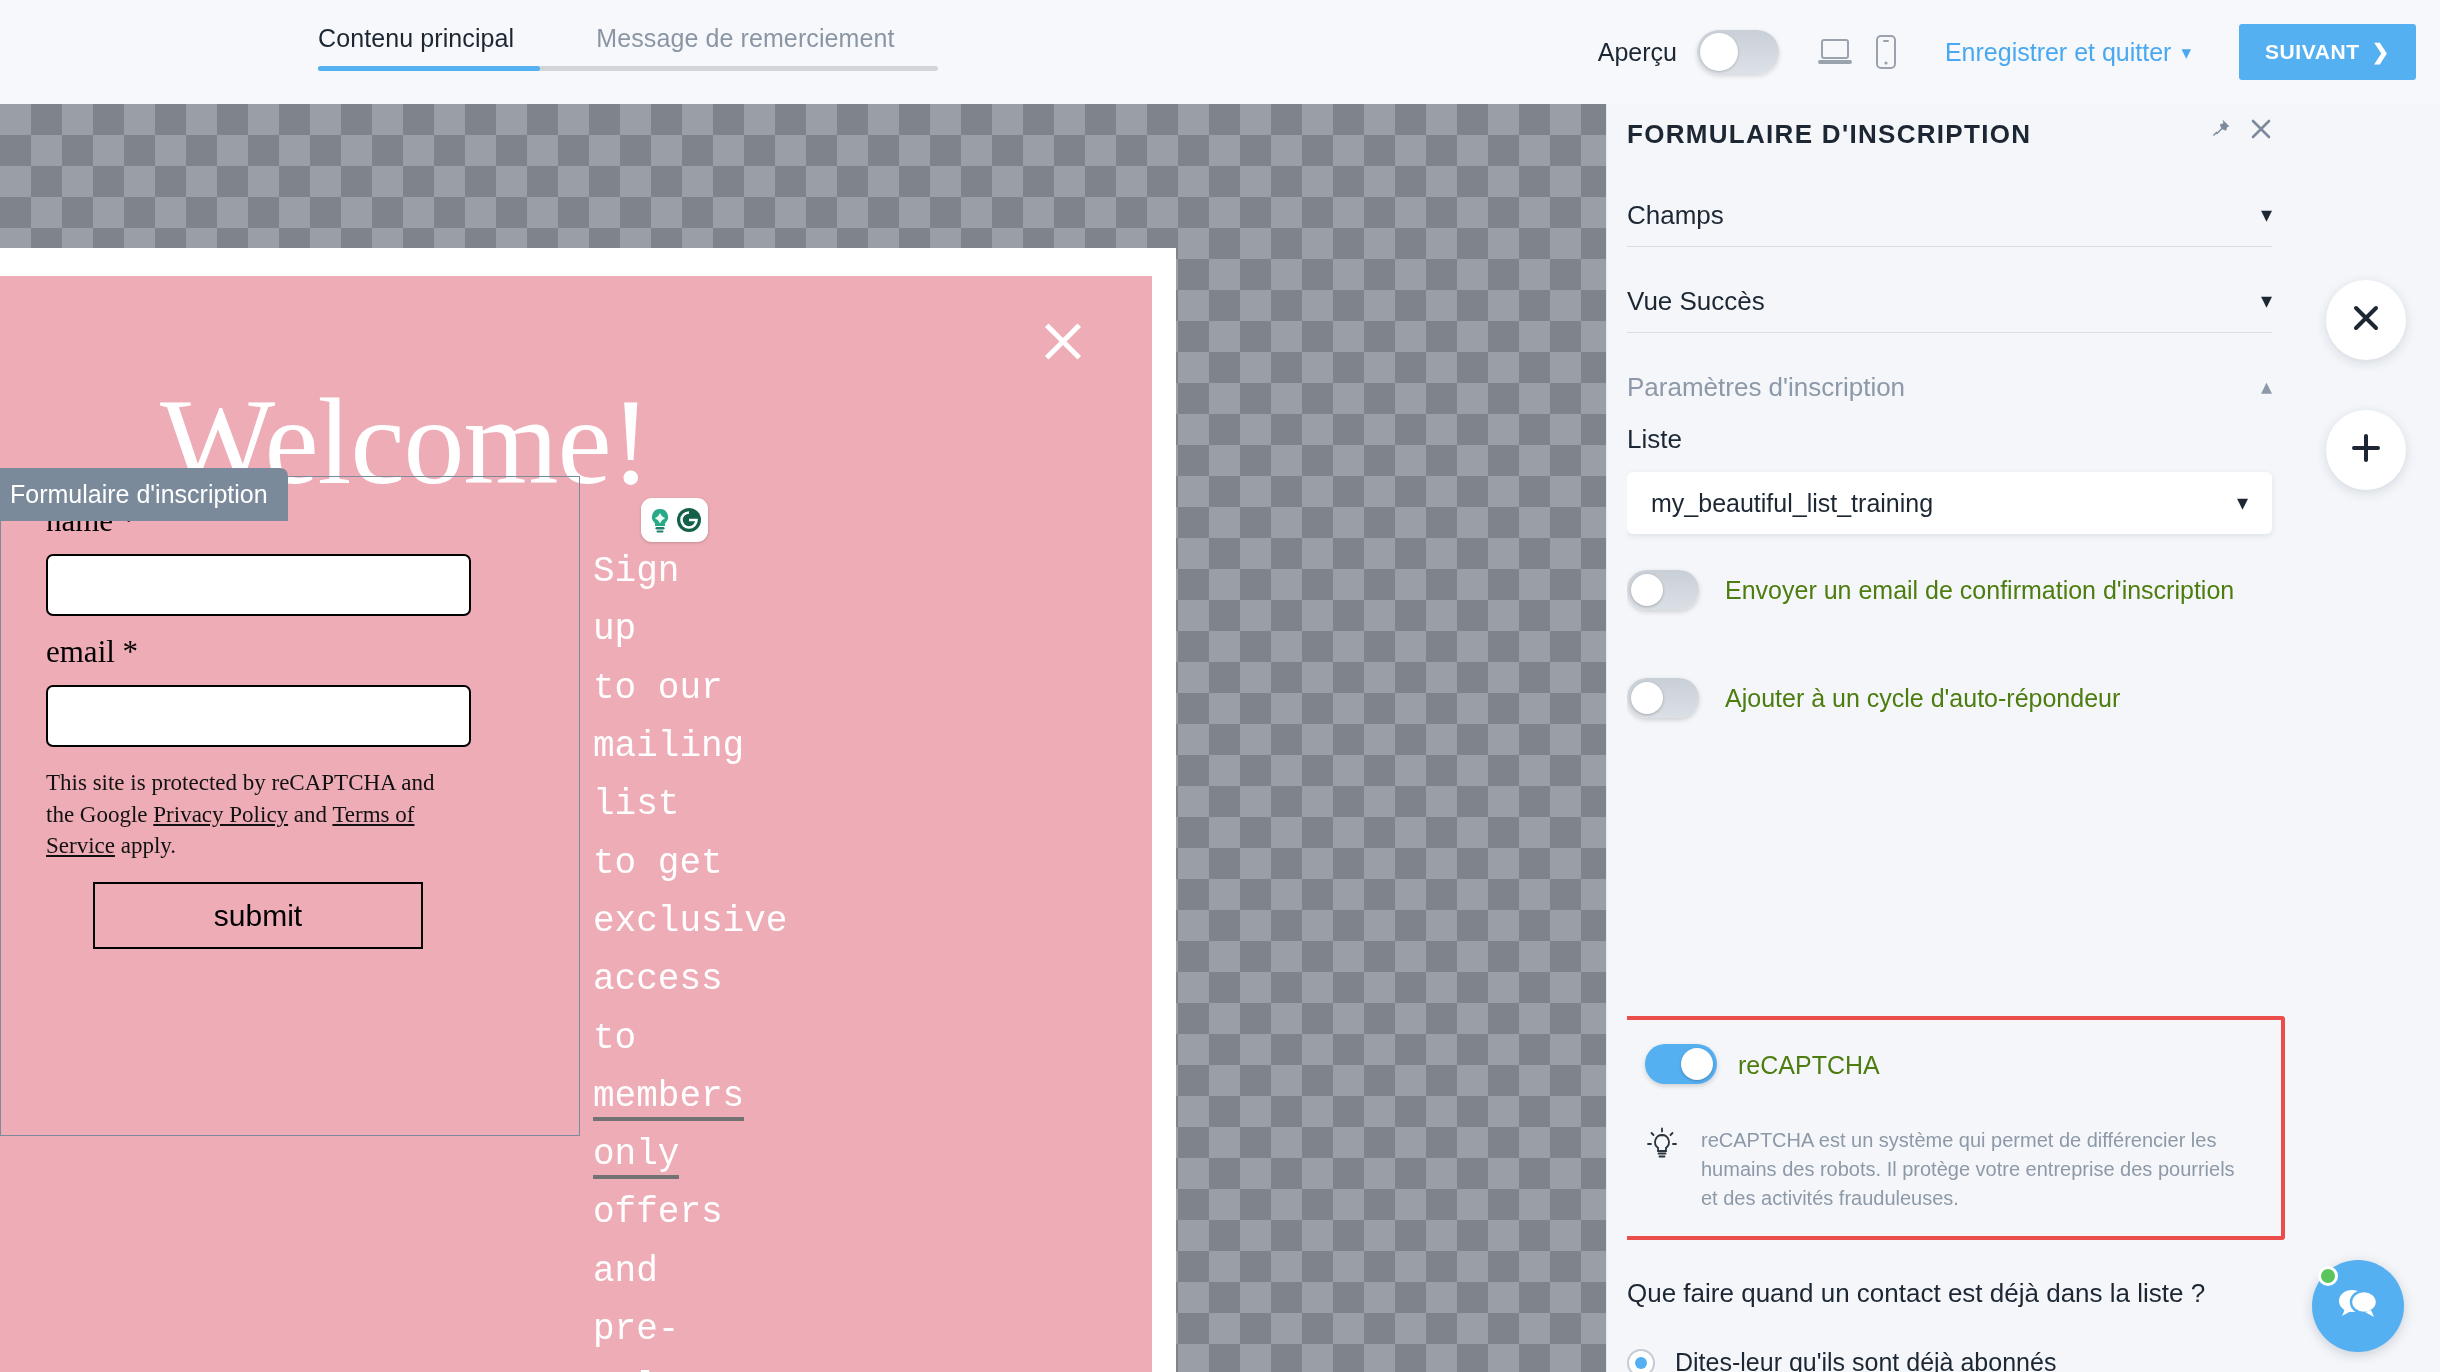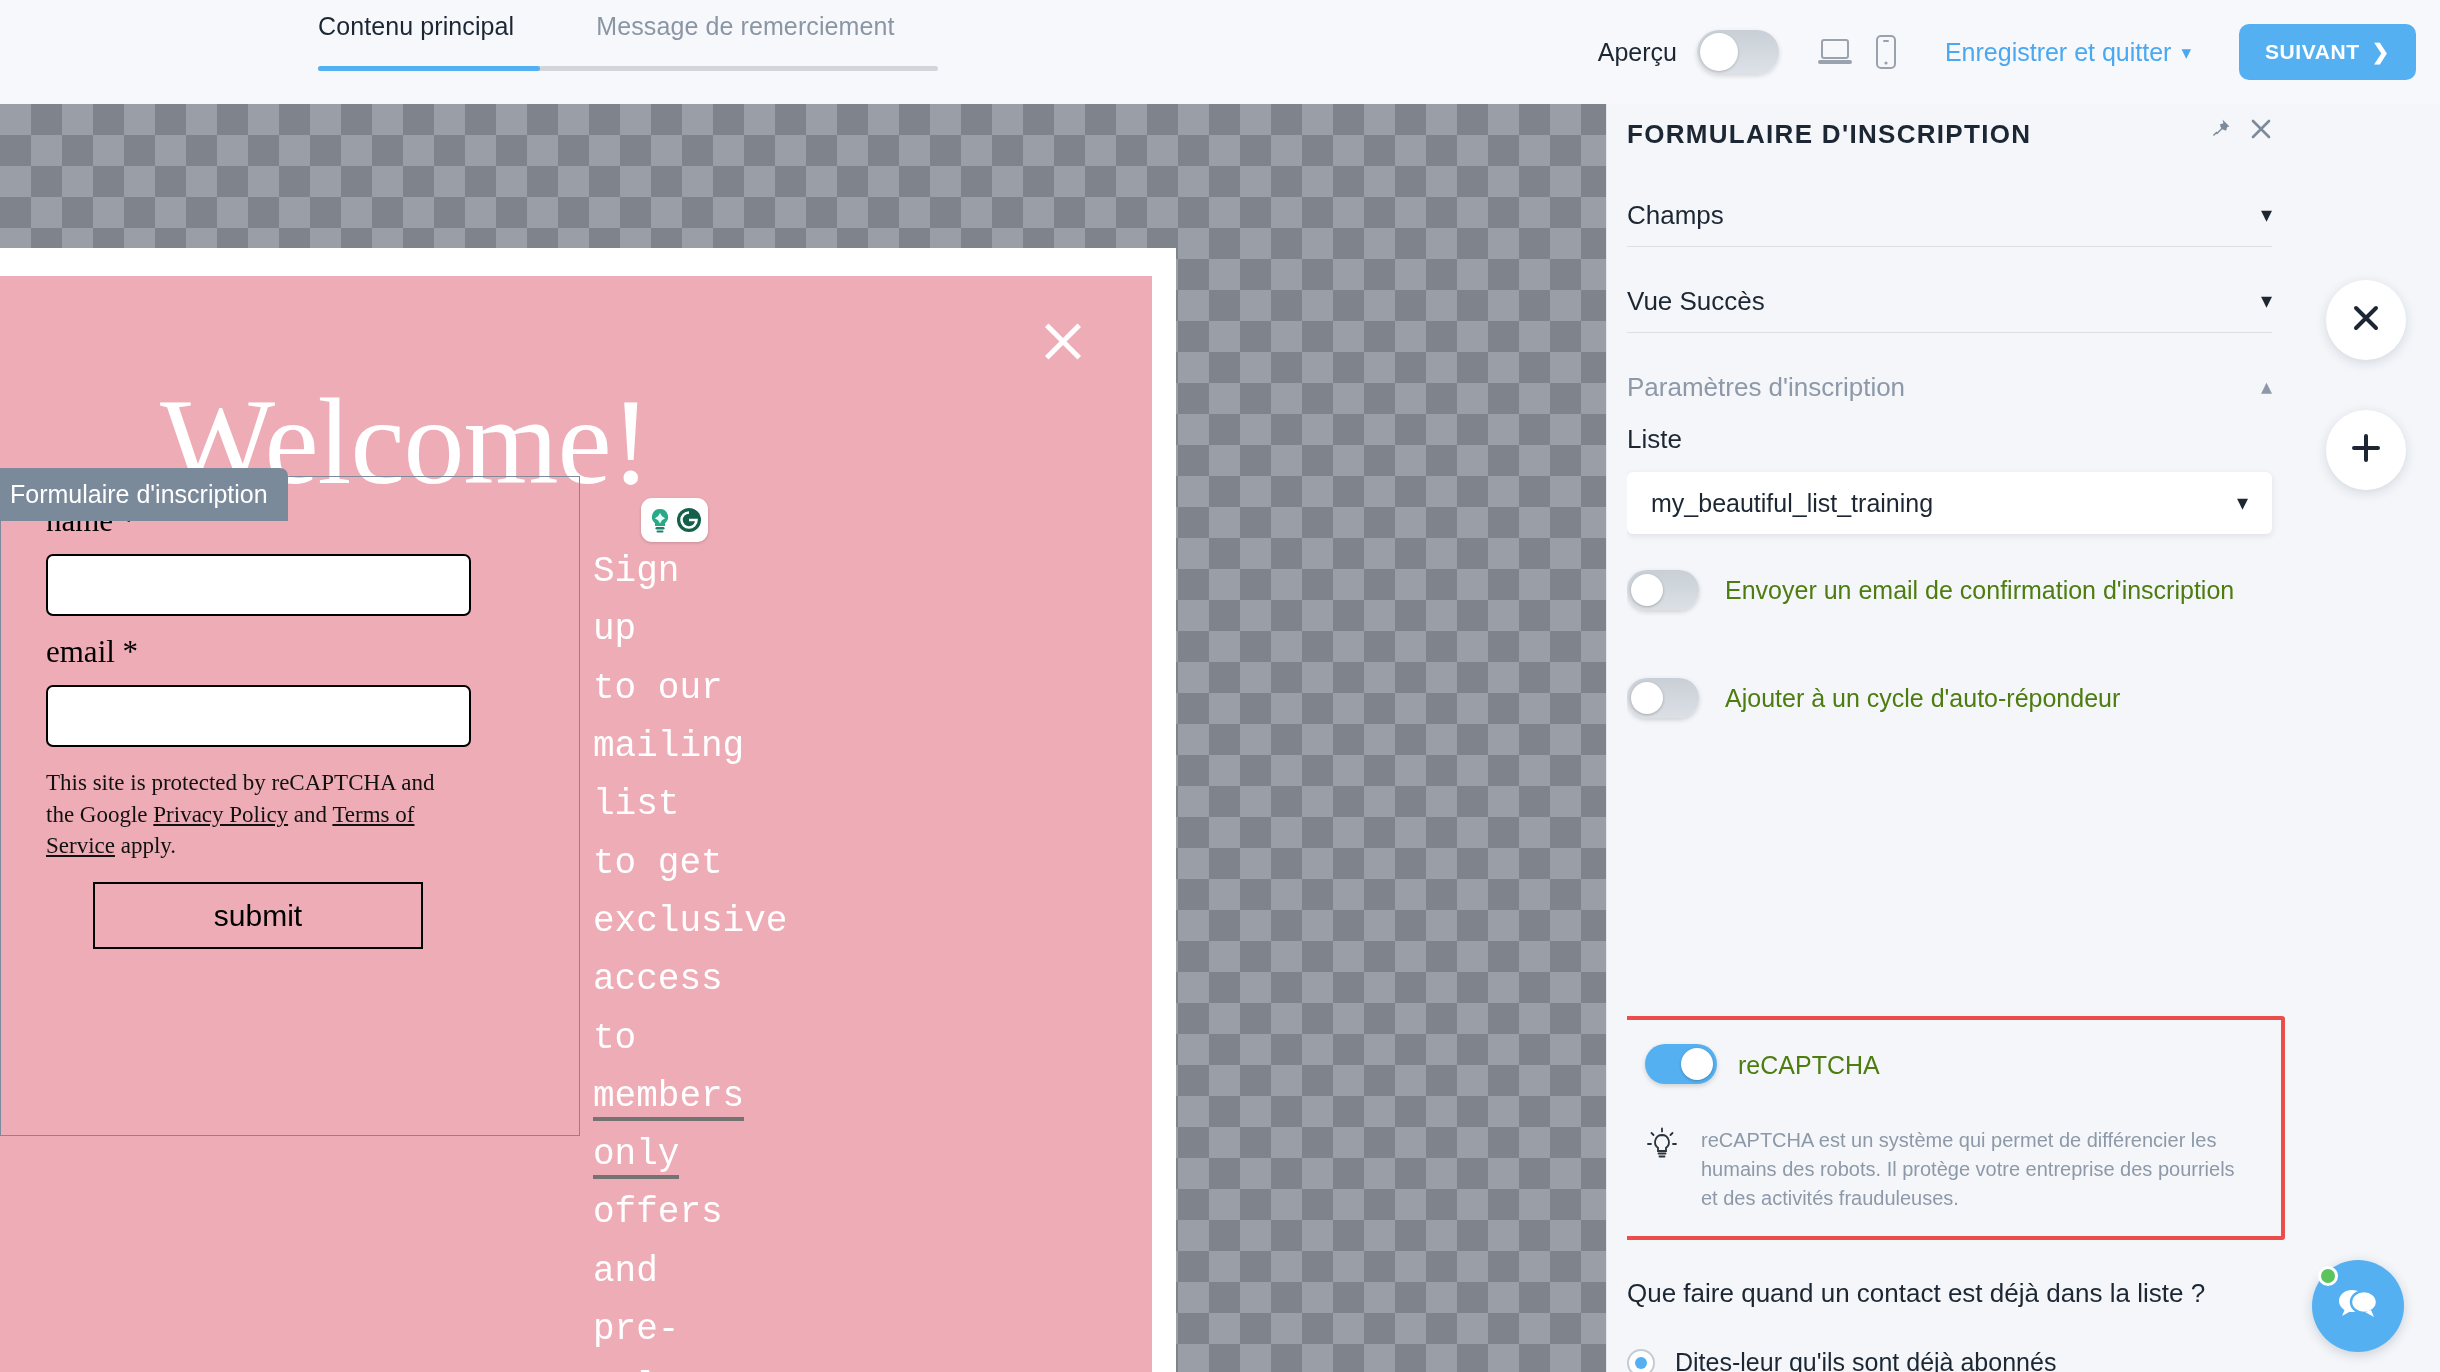--- a/index.html
+++ b/index.html
@@ -15,21 +15,21 @@
     position: absolute; top: 0; left: 0;
     width: 2440px; height: 104px;
     background: #f6f8fb;
     display: flex; align-items: flex-start;
   }
   .tabs {
     position: absolute; left: 318px; top: 0;
     display: flex; align-items: flex-start;
   }
   .tab {
-    font-size: 25px; padding: 12px 0 0 0;
+    font-size: 25px; padding: 24px 0 0 0;
     color: #8b96a5; cursor: pointer;
     letter-spacing: 0.1px;
   }
   .tab.active { color: #1c2733; }
   .tab + .tab { margin-left: 82px; }
   .tab-underline {
     position: absolute; left: 318px; top: 66px;
     width: 620px; height: 5px; background: #d2d5d9;
     border-radius: 3px;
   }
@@ -58,21 +58,21 @@
   .device-icons { display: flex; gap: 22px; margin-left: 38px; align-items: center;}
   .icon-btn { cursor: pointer; display:flex; align-items:center; }
   .save-quit {
     margin-left: 48px; font-size: 25px; color: #4aa8f0;
     cursor: pointer; display: flex; align-items: center; gap: 10px;
     font-weight: 400;
   }
   .chev-small { font-size: 19px; }
   .next-btn {
     margin-left: 48px; background: #55b0f2; color: #fff;
-    border: none; border-radius: 10px;
+    border: none; border-radius: 3px;
     height: 56px; padding: 0 26px;
     font-size: 21px; font-weight: bold; letter-spacing: .6px;
     display: flex; align-items: center; gap: 12px;
     cursor: pointer; font-family: "Liberation Sans", sans-serif;
   }
 
   
   .canvas {
     position: absolute; top: 104px; left: 0;
     width: 1606px; height: 1268px;

